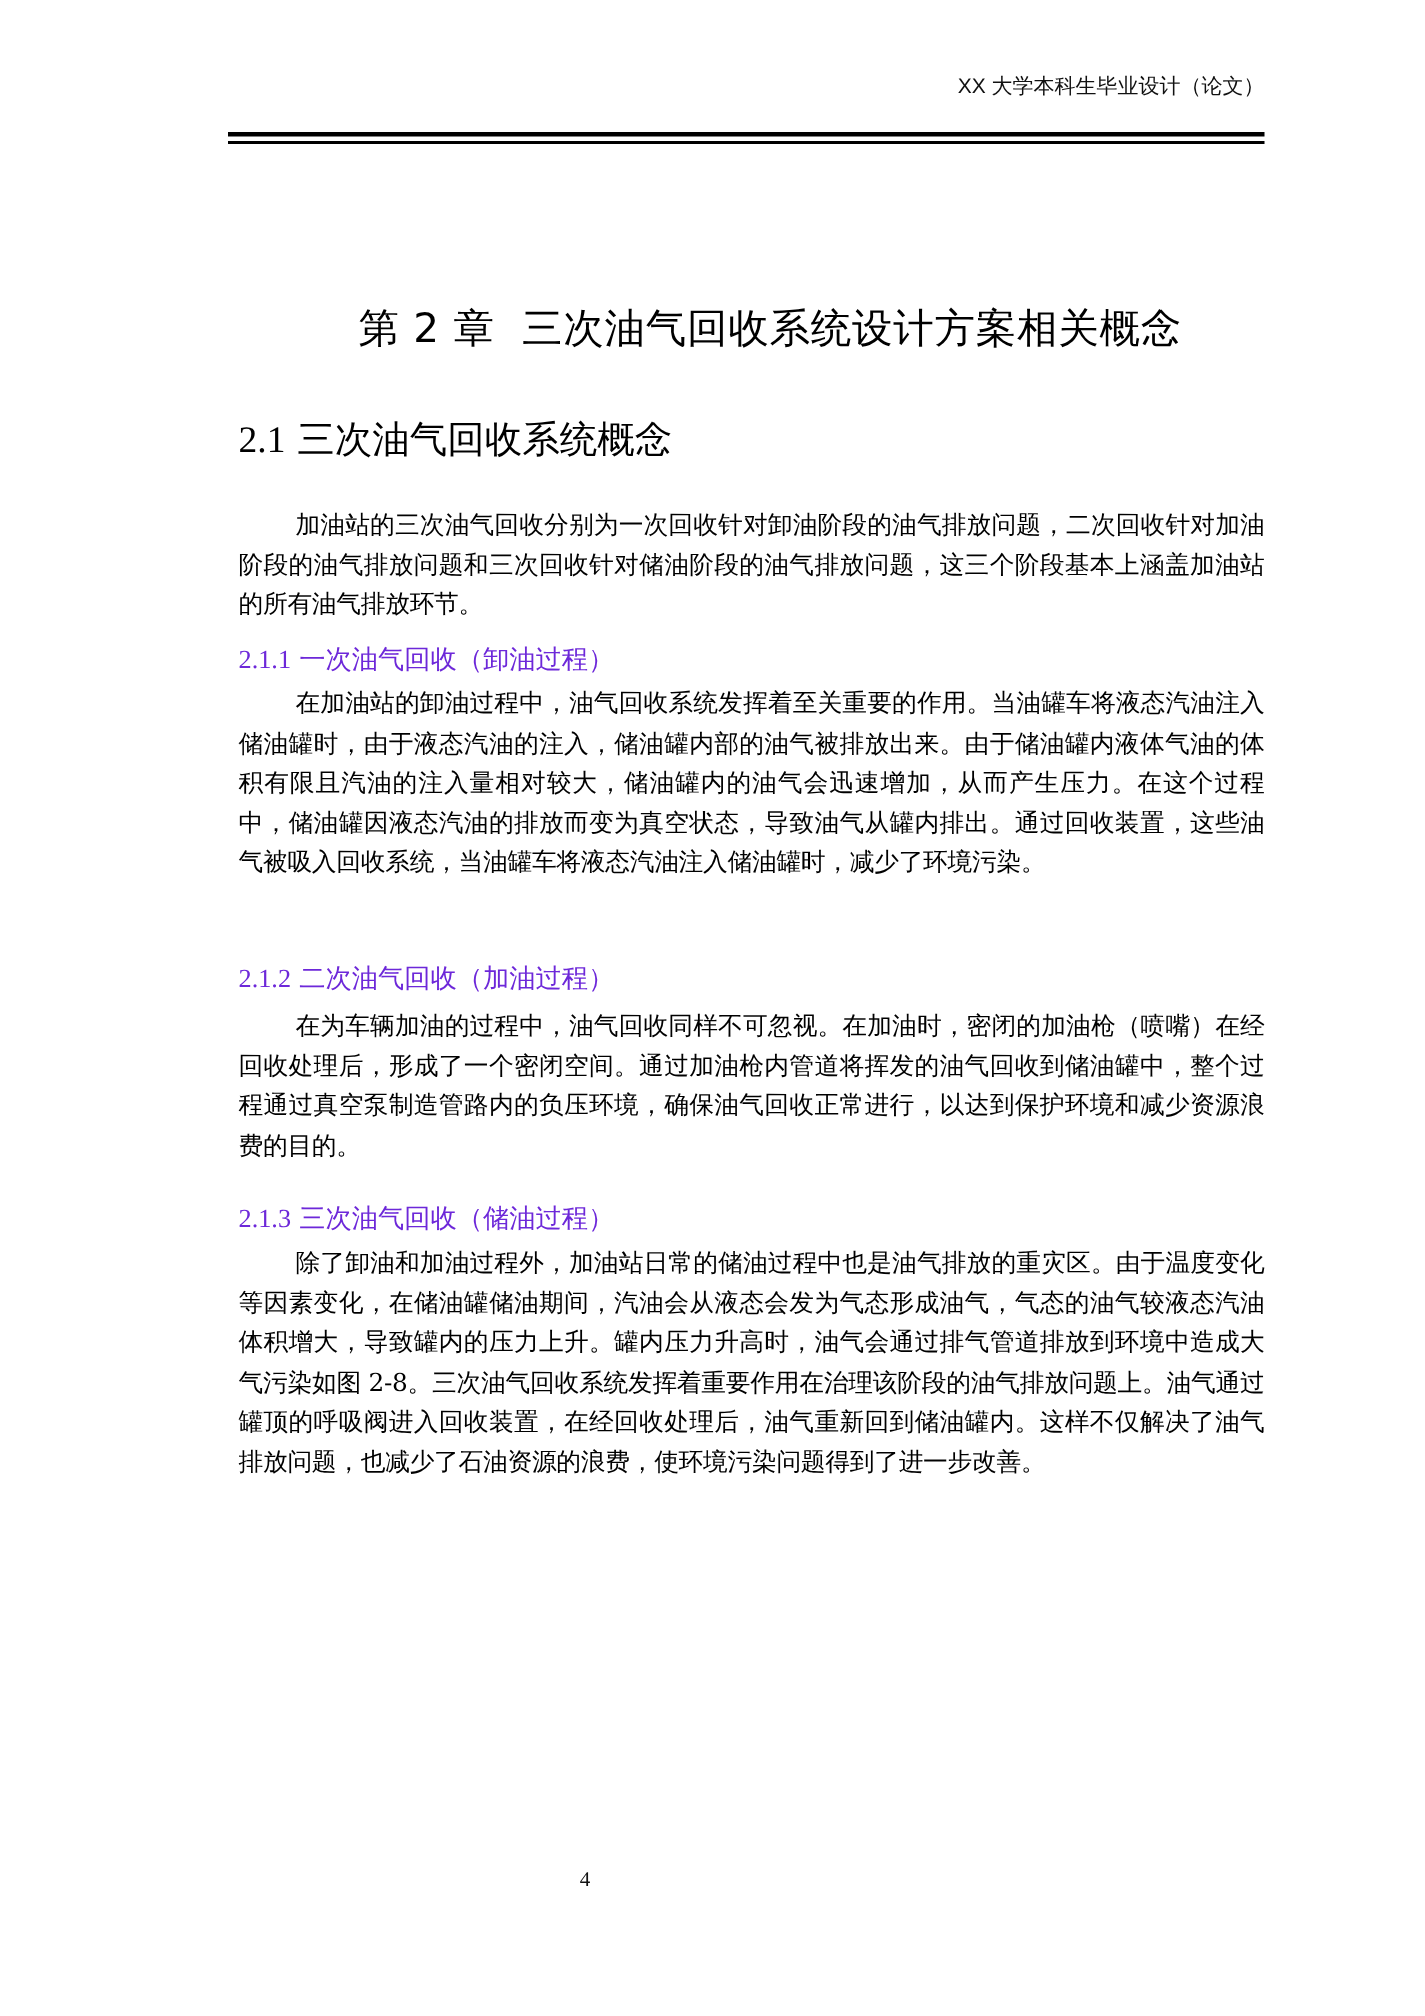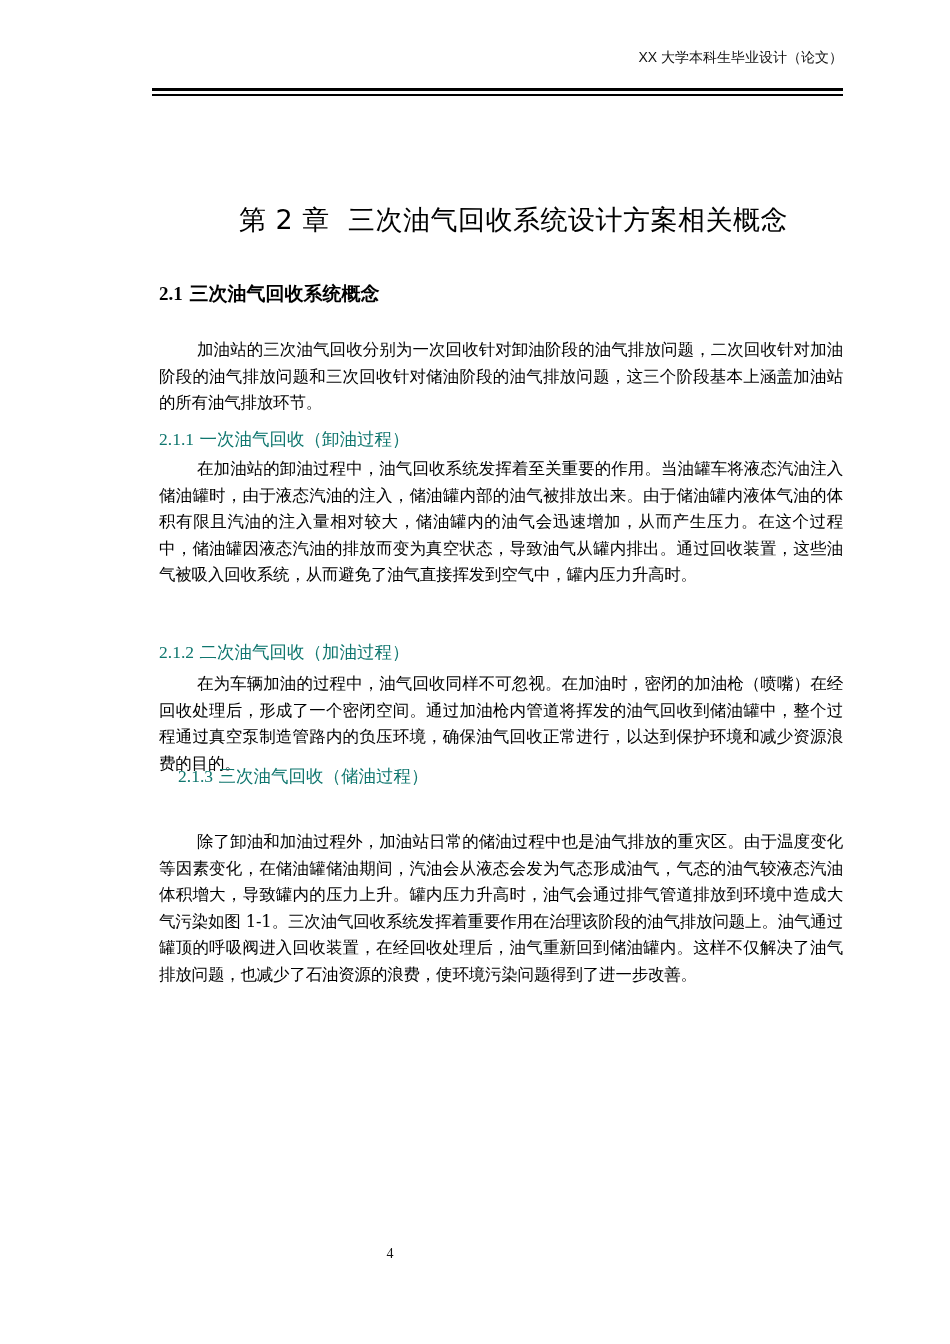--- a/index.html
+++ b/index.html
@@ -53,38 +53,38 @@
       line-height: 36px;
       font-weight: normal;
       letter-spacing: 0.5px;
       color: #000;
       margin: 16px;
     }
     .section-heading {
       position: absolute;
       left: 159px;
       font-family: "DejaVu Sans", "Liberation Sans", sans-serif;
-      font-size: 19px;
+      font-size: 25px;
       line-height: 26px;
       margin: 0;
-      font-weight: bold;
+      font-weight: normal;
       color: #000;
     }
     .section-heading .num {
       font-family: "Liberation Serif", serif;
     }
     .subsection-heading {
       position: absolute;
       left: 159px;
       font-family: "DejaVu Sans", "Liberation Sans", sans-serif;
       font-size: 17.5px;
       line-height: 24px;
       margin: 0;
       font-weight: normal;
-      color: #0f766e;
+      color: #6d28d9;
     }
     .subsection-heading .num {
       font-family: "Liberation Serif", serif;
     }
     .para {
       position: absolute;
       left: 159px;
       width: 684px;
       font-family: "DejaVu Serif", "Liberation Serif", serif;
       font-size: 16.5px;
@@ -121,27 +121,27 @@
 <h2 class="section-heading" style="top:280px;">
   <span class="num">2.1</span>
   <span>三次油气回收系统概念</span>
 </h2>
 <p class="para" style="top:337px;">加油站的三次油气回收分别为一次回收针对卸油阶段的油气排放问题，二次回收针对加油阶段的油气排放问题和三次回收针对储油阶段的油气排放问题，这三个阶段基本上涵盖加油站的所有油气排放环节。</p>
 
 <h3 class="subsection-heading" style="top:427px;">
   <span class="num">2.1.1</span>
   <span>一次油气回收（卸油过程）</span>
 </h3>
-<p class="para" style="top:456px;">在加油站的卸油过程中，油气回收系统发挥着至关重要的作用。当油罐车将液态汽油注入储油罐时，由于液态汽油的注入，储油罐内部的油气被排放出来。由于储油罐内液体气油的体积有限且汽油的注入量相对较大，储油罐内的油气会迅速增加，从而产生压力。在这个过程中，储油罐因液态汽油的排放而变为真空状态，导致油气从罐内排出。通过回收装置，这些油气被吸入回收系统，从而避免了油气直接挥发到空气中，罐内压力升高时。</p>
+<p class="para" style="top:456px;">在加油站的卸油过程中，油气回收系统发挥着至关重要的作用。当油罐车将液态汽油注入储油罐时，由于液态汽油的注入，储油罐内部的油气被排放出来。由于储油罐内液体气油的体积有限且汽油的注入量相对较大，储油罐内的油气会迅速增加，从而产生压力。在这个过程中，储油罐因液态汽油的排放而变为真空状态，导致油气从罐内排出。通过回收装置，这些油气被吸入回收系统，当油罐车将液态汽油注入储油罐时，减少了环境污染。</p>
 
 <h3 class="subsection-heading" style="top:640px;">
   <span class="num">2.1.2</span>
   <span>二次油气回收（加油过程）</span>
 </h3>
 <p class="para" style="top:671px;">在为车辆加油的过程中，油气回收同样不可忽视。在加油时，密闭的加油枪（喷嘴）在经回收处理后，形成了一个密闭空间。通过加油枪内管道将挥发的油气回收到储油罐中，整个过程通过真空泵制造管路内的负压环境，确保油气回收正常进行，以达到保护环境和减少资源浪费的目的。</p>
 
-<h3 class="subsection-heading" style="top:764px;margin-left:19px;">
+<h3 class="subsection-heading" style="top:800px;">
   <span class="num">2.1.3</span>
   <span>三次油气回收（储油过程）</span>
 </h3>
-<p class="para" style="top:829px;">除了卸油和加油过程外，加油站日常的储油过程中也是油气排放的重灾区。由于温度变化等因素变化，在储油罐储油期间，汽油会从液态会发为气态形成油气，气态的油气较液态汽油体积增大，导致罐内的压力上升。罐内压力升高时，油气会通过排气管道排放到环境中造成大气污染如图 1-1。三次油气回收系统发挥着重要作用在治理该阶段的油气排放问题上。油气通过罐顶的呼吸阀进入回收装置，在经回收处理后，油气重新回到储油罐内。这样不仅解决了油气排放问题，也减少了石油资源的浪费，使环境污染问题得到了进一步改善。</p>
+<p class="para" style="top:829px;">除了卸油和加油过程外，加油站日常的储油过程中也是油气排放的重灾区。由于温度变化等因素变化，在储油罐储油期间，汽油会从液态会发为气态形成油气，气态的油气较液态汽油体积增大，导致罐内的压力上升。罐内压力升高时，油气会通过排气管道排放到环境中造成大气污染如图 2-8。三次油气回收系统发挥着重要作用在治理该阶段的油气排放问题上。油气通过罐顶的呼吸阀进入回收装置，在经回收处理后，油气重新回到储油罐内。这样不仅解决了油气排放问题，也减少了石油资源的浪费，使环境污染问题得到了进一步改善。</p>
 
 <div class="page-number">4</div>
 
 </body></html>

